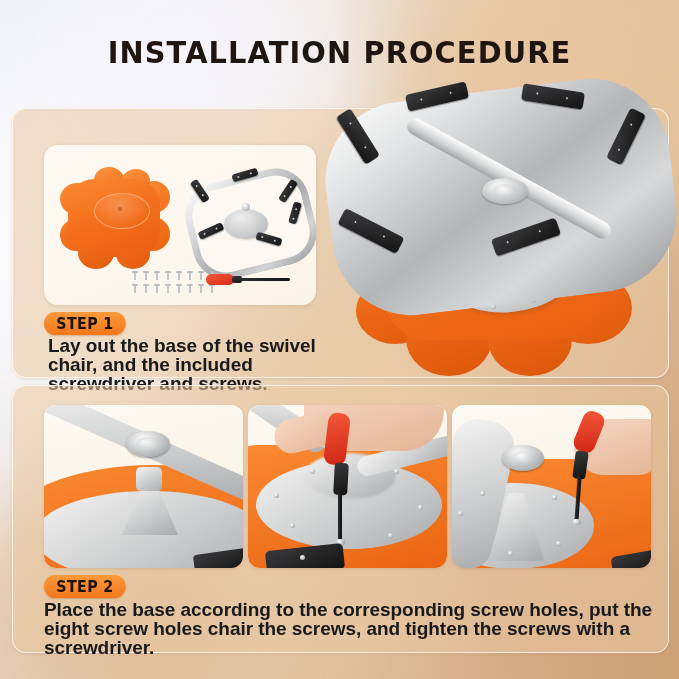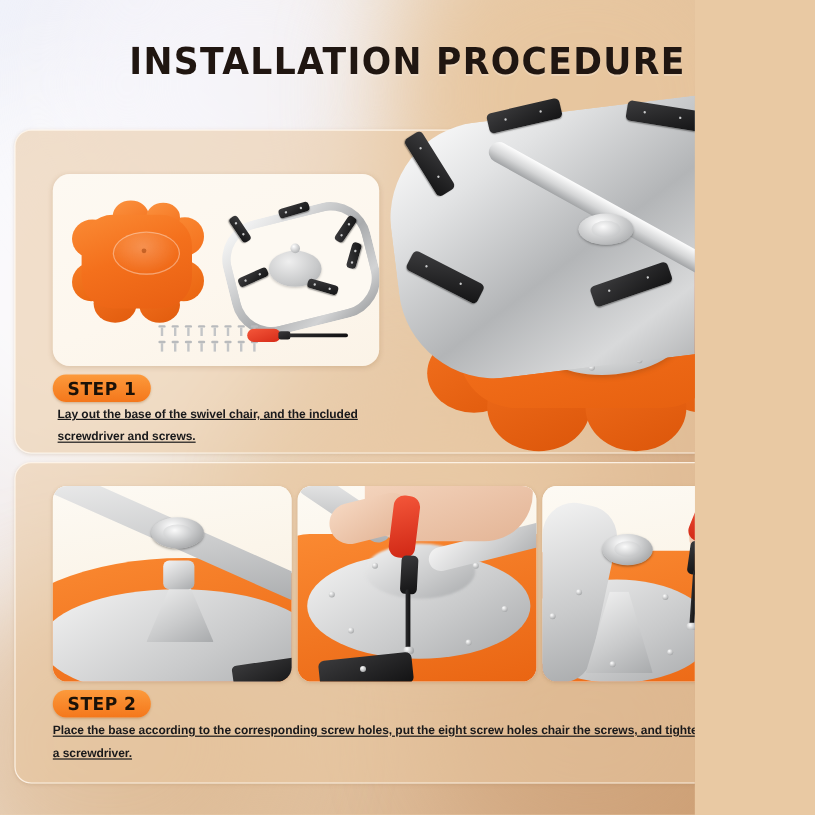--- a/index.html
+++ b/index.html
@@ -3,21 +3,21 @@
 <meta charset="utf-8">
 <title>Installation Procedure</title>
 <style>
   html,body{margin:0;padding:0;}
   body{
     width:679px;height:679px;overflow:hidden;
     font-family:"Liberation Sans", sans-serif;
     background:#e9c9a3;
   }
   #page{
-    position:relative;width:579px;height:679px;overflow:hidden;
+    position:relative;width:679px;height:679px;overflow:hidden;
     background:
       linear-gradient(115deg,
         #f0f2fa 0%, #f2f1f7 12%, #f3eeee 22%,
         #efe4d8 33%, #e8d3ba 46%, #e2c4a3 60%,
         #dcb894 74%, #d5ac86 88%, #cfa278 100%);
   }
   
   .bg-blob{position:absolute;border-radius:50%;filter:blur(42px);pointer-events:none;}
   .blob-a{left:-90px;top:60px;width:330px;height:330px;background:rgba(255,255,255,.60);}
   .blob-b{left:60px;top:-60px;width:300px;height:260px;background:rgba(245,246,252,.75);}
@@ -167,21 +167,21 @@
     color:#1b1208;font-weight:bold;font-size:15px;letter-spacing:.4px;
     display:flex;align-items:center;
     box-shadow:0 1px 2px rgba(140,80,20,.3);
     font-family:"DejaVu Sans", sans-serif;
     transform:scaleX(.95);transform-origin:left center;
   }
   #badge1{left:44px;top:312px;}
   #badge2{left:44px;top:575px;}
   .caption{
     position:absolute;color:#19191b;font-weight:bold;
-    font-size:10px;line-height:19px;letter-spacing:-.05px;text-decoration:underline;
+    font-size:19px;line-height:19px;letter-spacing:-.05px;
   }
   #cap1{left:48px;top:336px;width:300px;}
   #cap2{left:44px;top:600px;width:620px;}
 
   
   .photo{
     position:absolute;top:405px;width:199px;height:163px;
     border-radius:12px;overflow:hidden;
     background:#fdf9f2;
     box-shadow:0 1px 3px rgba(150,110,70,.25);

